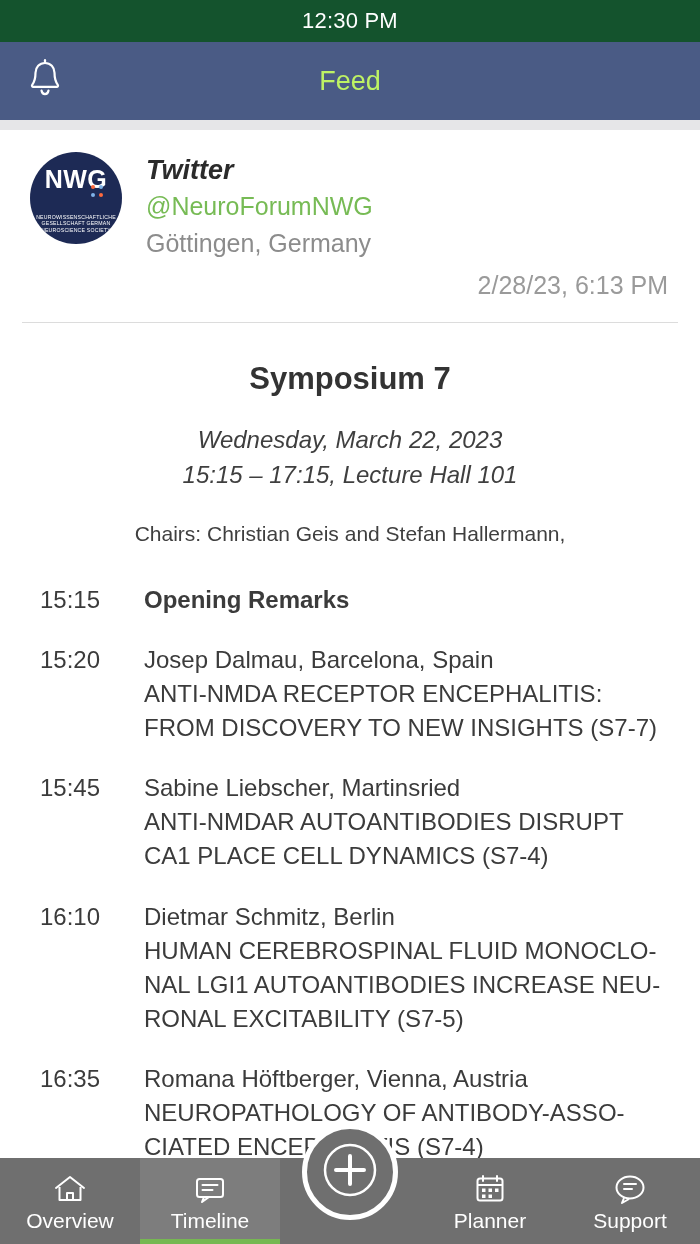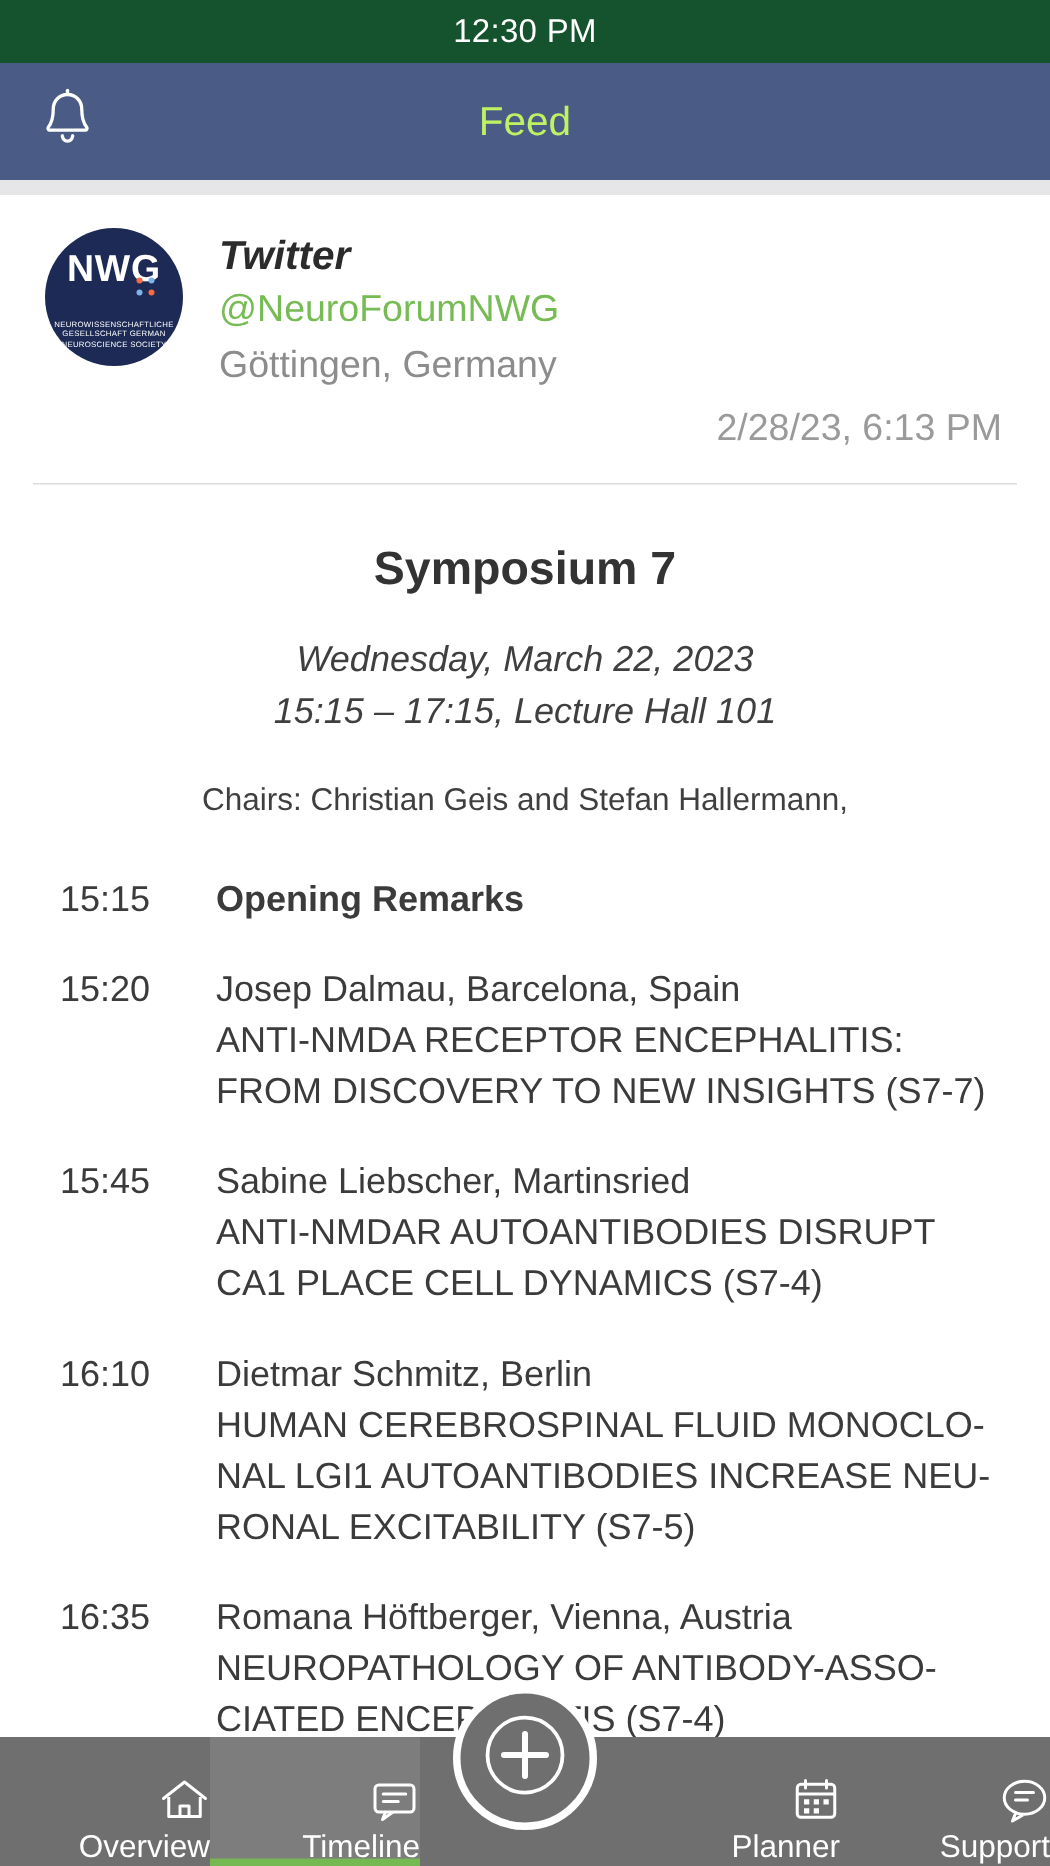--- a/index.html
+++ b/index.html
@@ -221,23 +221,23 @@
     left: 0; right: 0; bottom: 0;
     height: 86px;
     background: #6f6f6f;
     display: flex;
     z-index: 5;
   }
   .tab {
     flex: 1 1 0;
     display: flex;
     flex-direction: column;
-    align-items: flex-end;
+    align-items: center;
     justify-content: flex-start;
-    padding-top: 25px;
+    padding-top: 14px;
     color: #ffffff;
     position: relative;
   }
   .tab.active {
     background: #7d7d7d;
   }
   .tab.active::after {
     content: "";
     position: absolute;
     left: 0; right: 0; bottom: 0;

